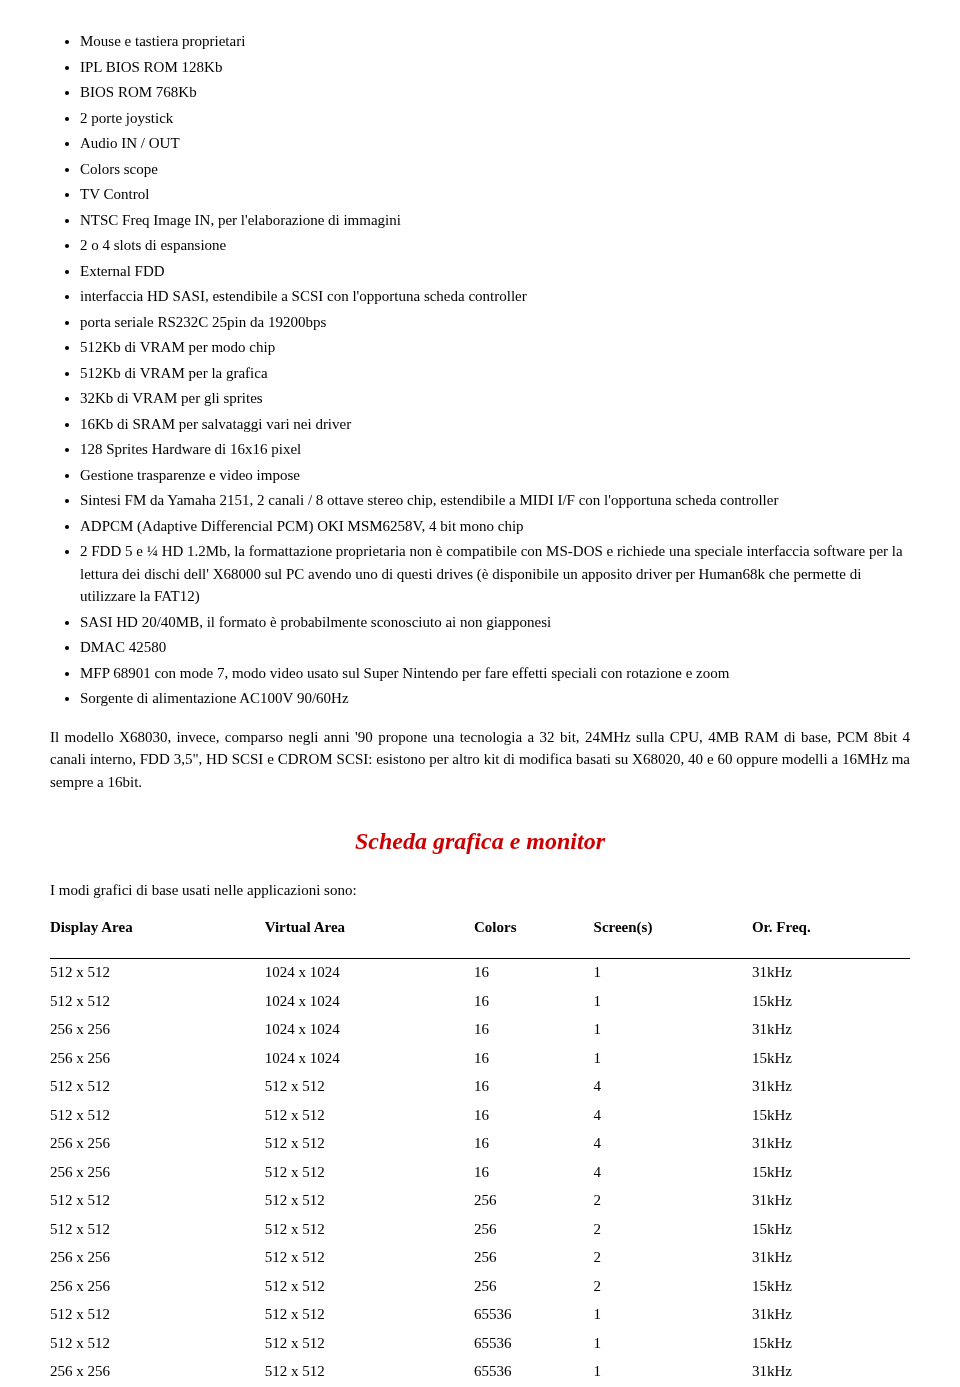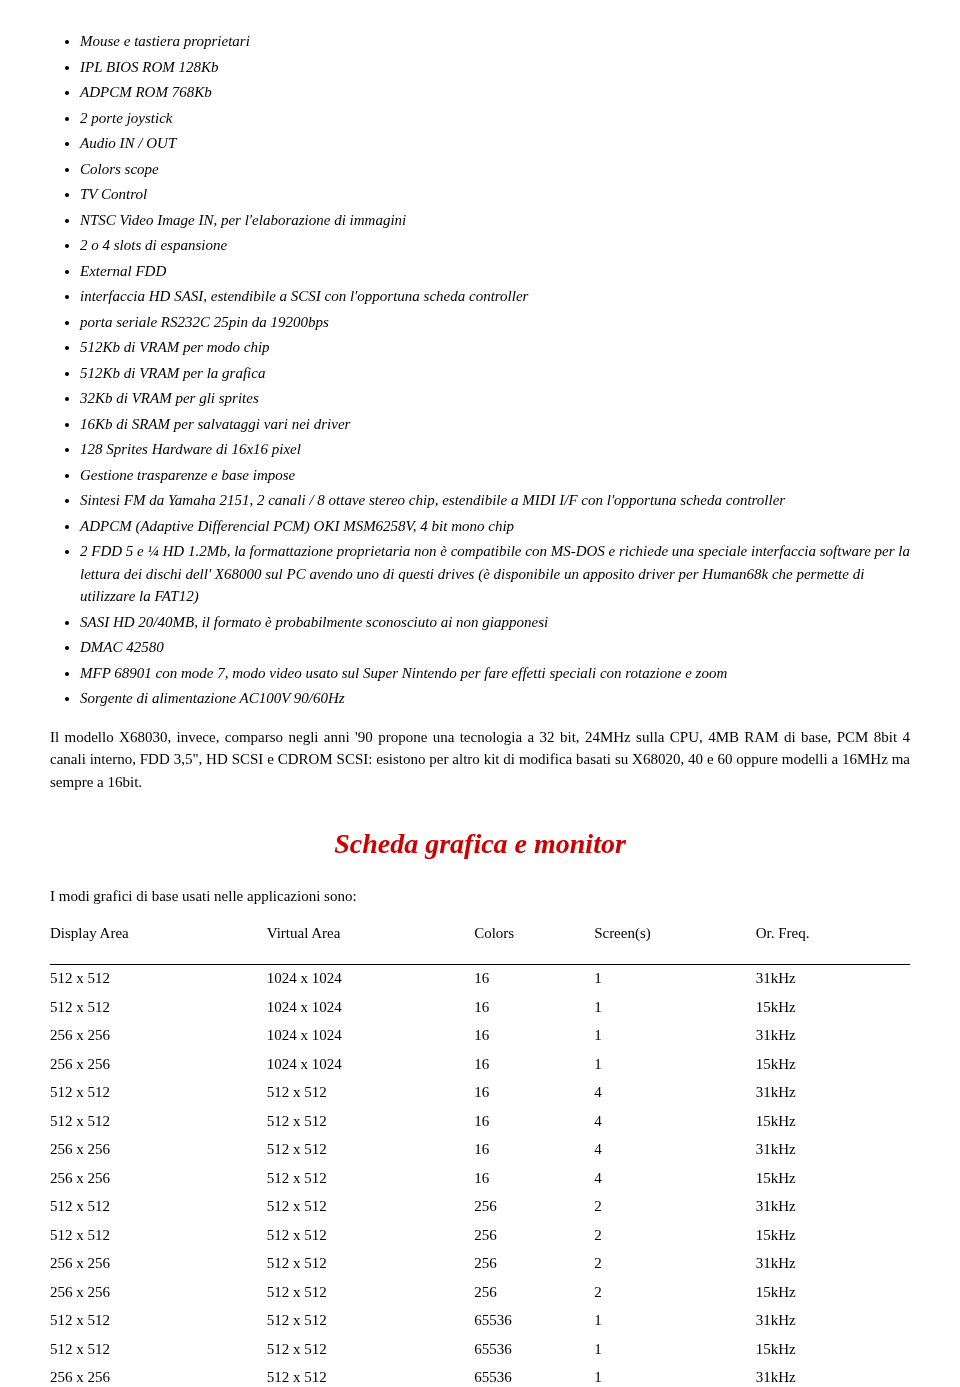--- a/index.html
+++ b/index.html
@@ -11,73 +11,72 @@
       padding: 30px 50px;
       line-height: 1.5;
     }
     .bullet-list {
       list-style: disc;
       padding-left: 30px;
       margin-bottom: 16px;
     }
     .bullet-list li {
       margin-bottom: 3px;
-      font-style: italic;
     }
     .paragraph {
       margin-bottom: 24px;
       text-align: justify;
     }
     .section-title {
       text-align: center;
       color: #cc0000;
-      font-size: 28px;
+      font-size: 24px;
       font-style: italic;
       margin: 30px 0 20px 0;
     }
     .intro-text {
     }
     table {
       width: 100%;
       border-collapse: collapse;
       margin-top: 10px;
     }
     table th {
-      font-weight: normal;
+      font-weight: bold;
       text-align: left;
       padding: 4px 8px 20px 0;
       border-bottom: 1px solid #000;
     }
     table td {
       padding: 2px 8px 2px 0;
       vertical-align: top;
     }
   </style>
 </head>
 <body>
 
 <ul class="bullet-list" id="bullet-list-container">
 <li>Mouse e tastiera proprietari</li>
     <li>IPL BIOS ROM 128Kb</li>
-    <li>ADPCM ROM 768Kb</li>
+    <li>BIOS ROM 768Kb</li>
     <li>2 porte joystick</li>
     <li>Audio IN / OUT</li>
     <li>Colors scope</li>
     <li>TV Control</li>
-    <li>NTSC Video Image IN, per l'elaborazione di immagini</li>
+    <li>NTSC Freq Image IN, per l'elaborazione di immagini</li>
     <li>2 o 4 slots di espansione</li>
     <li>External FDD</li>
     <li>interfaccia HD SASI, estendibile a SCSI con l'opportuna scheda controller</li>
     <li>porta seriale RS232C 25pin da 19200bps</li>
     <li>512Kb di VRAM per modo chip</li>
     <li>512Kb di VRAM per la grafica</li>
     <li>32Kb di VRAM per gli sprites</li>
     <li>16Kb di SRAM per salvataggi vari nei driver</li>
     <li>128 Sprites Hardware di 16x16 pixel</li>
-    <li>Gestione trasparenze e base impose</li>
+    <li>Gestione trasparenze e video impose</li>
     <li>Sintesi FM da Yamaha 2151, 2 canali / 8 ottave stereo chip, estendibile a MIDI I/F con l'opportuna scheda controller</li>
     <li>ADPCM (Adaptive Differencial PCM) OKI MSM6258V, 4 bit mono chip</li>
     <li>2 FDD 5 e ¼ HD 1.2Mb, la formattazione proprietaria non è compatibile con MS-DOS e richiede una speciale interfaccia software per la lettura dei dischi dell' X68000 sul PC avendo uno di questi drives (è disponibile un apposito driver per Human68k che permette di utilizzare la FAT12)</li>
     <li>SASI HD 20/40MB, il formato è probabilmente sconosciuto ai non giapponesi</li>
     <li>DMAC 42580</li>
     <li>MFP 68901 con mode 7, modo video usato sul Super Nintendo per fare effetti speciali con rotazione e zoom</li>
     <li>Sorgente di alimentazione AC100V 90/60Hz</li>
   </ul>
 
 <p class="paragraph">Il modello X68030, invece, comparso negli anni '90 propone una tecnologia a 32 bit, 24MHz sulla CPU, 4MB RAM di base, PCM 8bit 4 canali interno, FDD 3,5", HD SCSI e CDROM SCSI: esistono per altro kit di modifica basati su X68020, 40 e 60 oppure modelli a 16MHz ma sempre a 16bit.</p>

